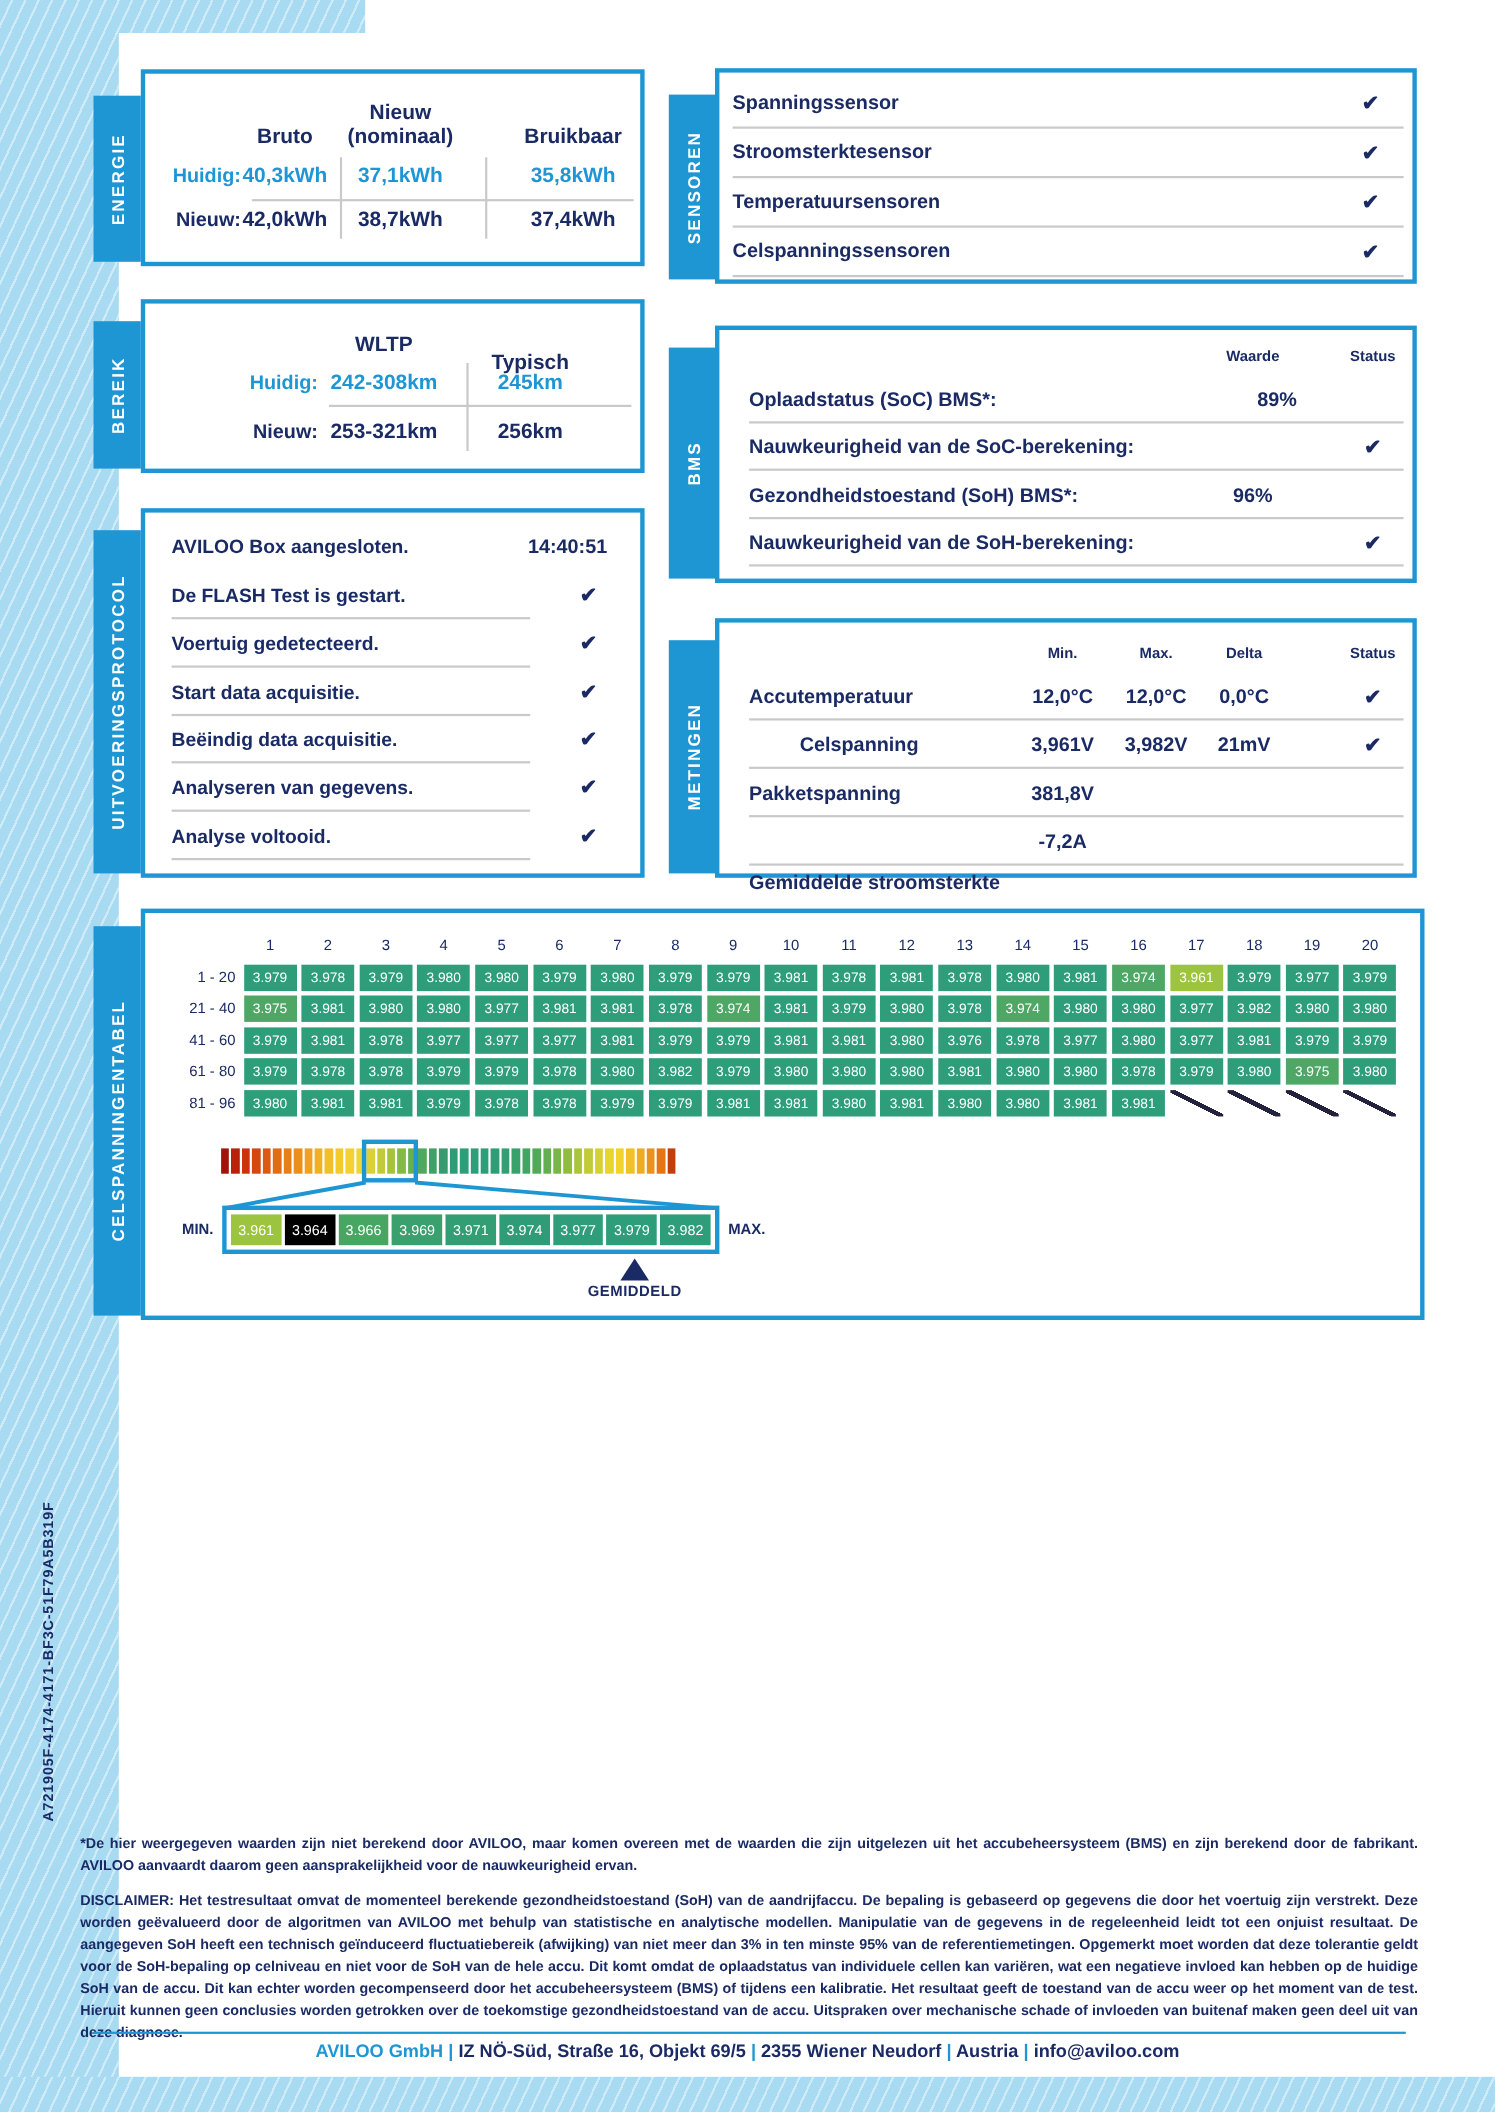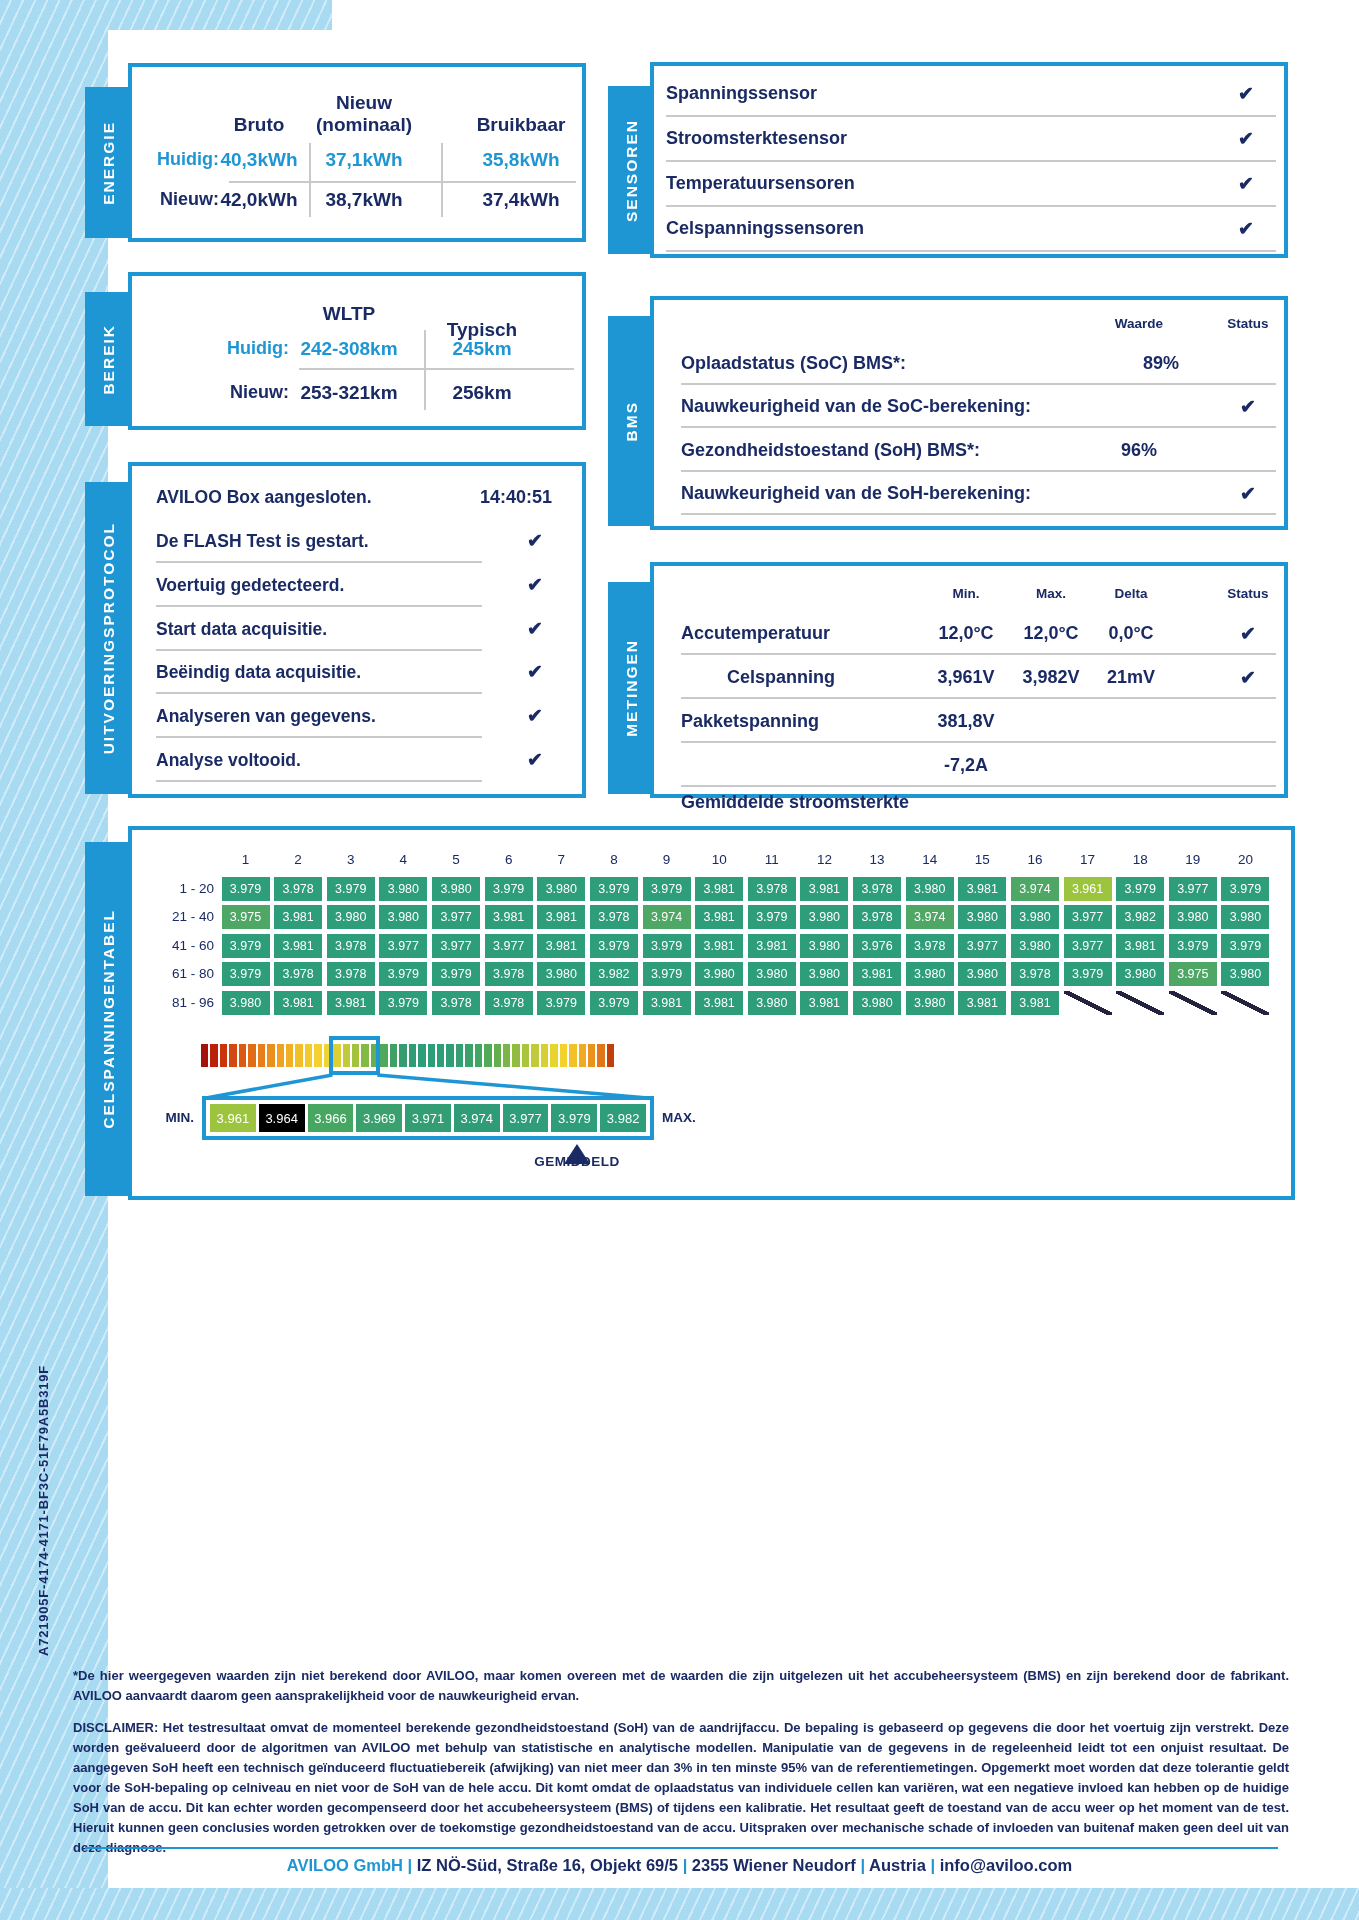--- a/index.html
+++ b/index.html
@@ -353,20 +353,20 @@
       <div class="legendcell" style="background: rgb(72, 166, 99);">3.966</div>
       <div class="legendcell" style="background: rgb(58, 160, 109);">3.969</div>
       <div class="legendcell" style="background: rgb(51, 157, 115);">3.971</div>
       <div class="legendcell" style="background: rgb(48, 156, 119);">3.974</div>
       <div class="legendcell" style="background: rgb(47, 157, 121);">3.977</div>
       <div class="legendcell" style="background: rgb(46, 157, 121);">3.979</div>
       <div class="legendcell" style="background: rgb(46, 157, 121);">3.982</div>
     </div>
     <div class="smallhdr" style="position: absolute; left: 530px; top: 280px; width: 62px; text-align: left;">MAX.</div>
     <div class="tri-up" style="left: 432px; top: 314px;"></div>
-    <div class="smallhdr" style="position: absolute; left: 385px; top: 324px; width: 120px; letter-spacing: 0.5px;">GEMIDDELD</div>
+    <div class="smallhdr" style="position: absolute; left: 385px; top: 336px; width: 120px; letter-spacing: 0.5px;">GEMIDDELD</div>
   </div>
 
 <div class="abs fineprint" style="left:73px;top:1666px;width:1216px;">*De hier weergegeven waarden zijn niet berekend door AVILOO, maar komen overeen met de waarden die zijn uitgelezen uit het accubeheersysteem (BMS) en zijn berekend door de fabrikant. AVILOO aanvaardt daarom geen aansprakelijkheid voor de nauwkeurigheid ervan.</div>
 <div class="abs fineprint" style="left:73px;top:1718px;width:1216px;"><b style="font-weight:800;">DISCLAIMER:</b><span> Het testresultaat omvat de momenteel berekende gezondheidstoestand (SoH) van de aandrijfaccu. De bepaling is gebaseerd op gegevens die door het voertuig zijn verstrekt. Deze worden geëvalueerd door de algoritmen van AVILOO met behulp van statistische en analytische modellen. Manipulatie van de gegevens in de regeleenheid leidt tot een onjuist resultaat. De aangegeven SoH heeft een technisch geïnduceerd fluctuatiebereik (afwijking) van niet meer dan 3% in ten minste 95% van de referentiemetingen. Opgemerkt moet worden dat deze tolerantie geldt voor de SoH-bepaling op celniveau en niet voor de SoH van de hele accu. Dit komt omdat de oplaadstatus van individuele cellen kan variëren, wat een negatieve invloed kan hebben op de huidige SoH van de accu. Dit kan echter worden gecompenseerd door het accubeheersysteem (BMS) of tijdens een kalibratie. Het resultaat geeft de toestand van de accu weer op het moment van de test. Hieruit kunnen geen conclusies worden getrokken over de toekomstige gezondheidstoestand van de accu. Uitspraken over mechanische schade of invloeden van buitenaf maken geen deel uit van deze diagnose.</span></div>
 
 <div class="abs" style="left:85px;top:1847px;width:1193px;height:2px;background:#1f96d4;"></div>
 <div class="abs footer-text" id="footer" style="left:0;top:1856px;width:1359px;"><span class="cyan">AVILOO GmbH</span><span class="cyan">  |  </span><span class="navy">IZ NÖ-Süd, Straße 16, Objekt 69/5</span><span class="cyan">  |  </span><span class="navy">2355 Wiener Neudorf</span><span class="cyan">  |  </span><span class="navy">Austria</span><span class="cyan">  |  </span><span class="navy">info@aviloo.com</span></div>
 
 </body></html>

